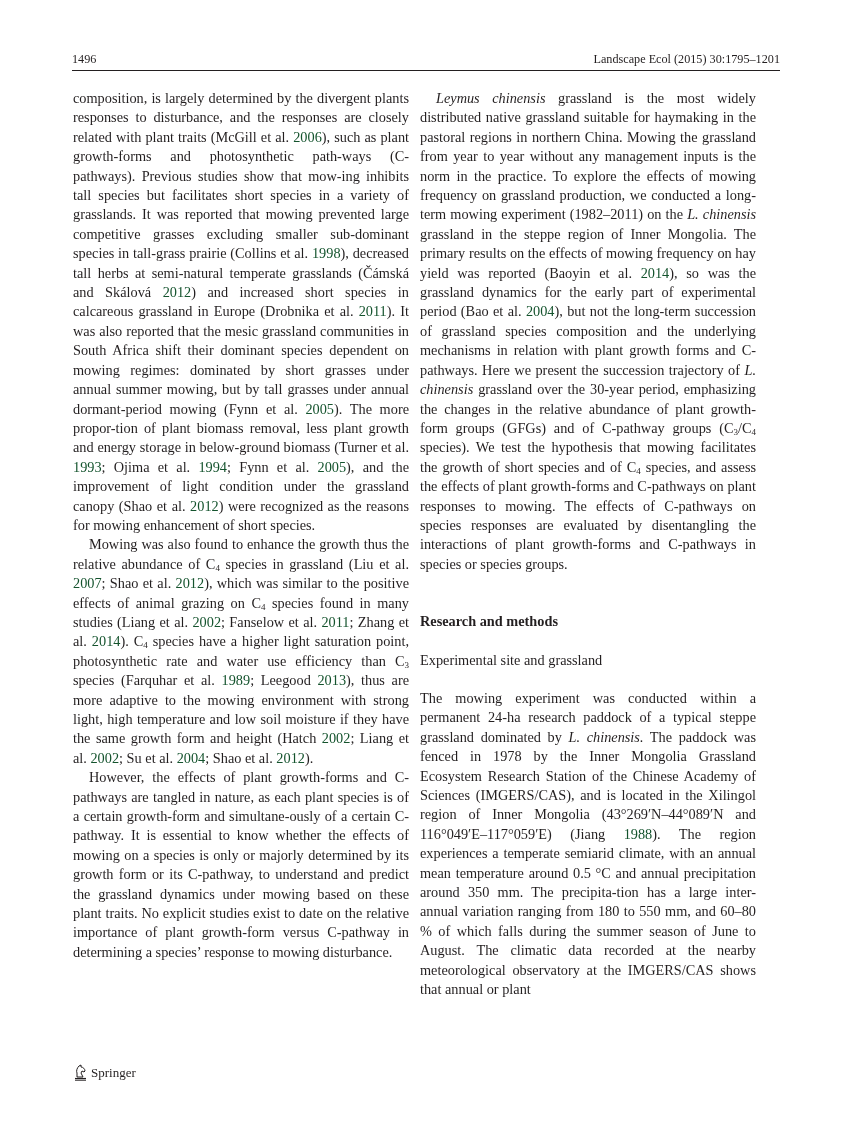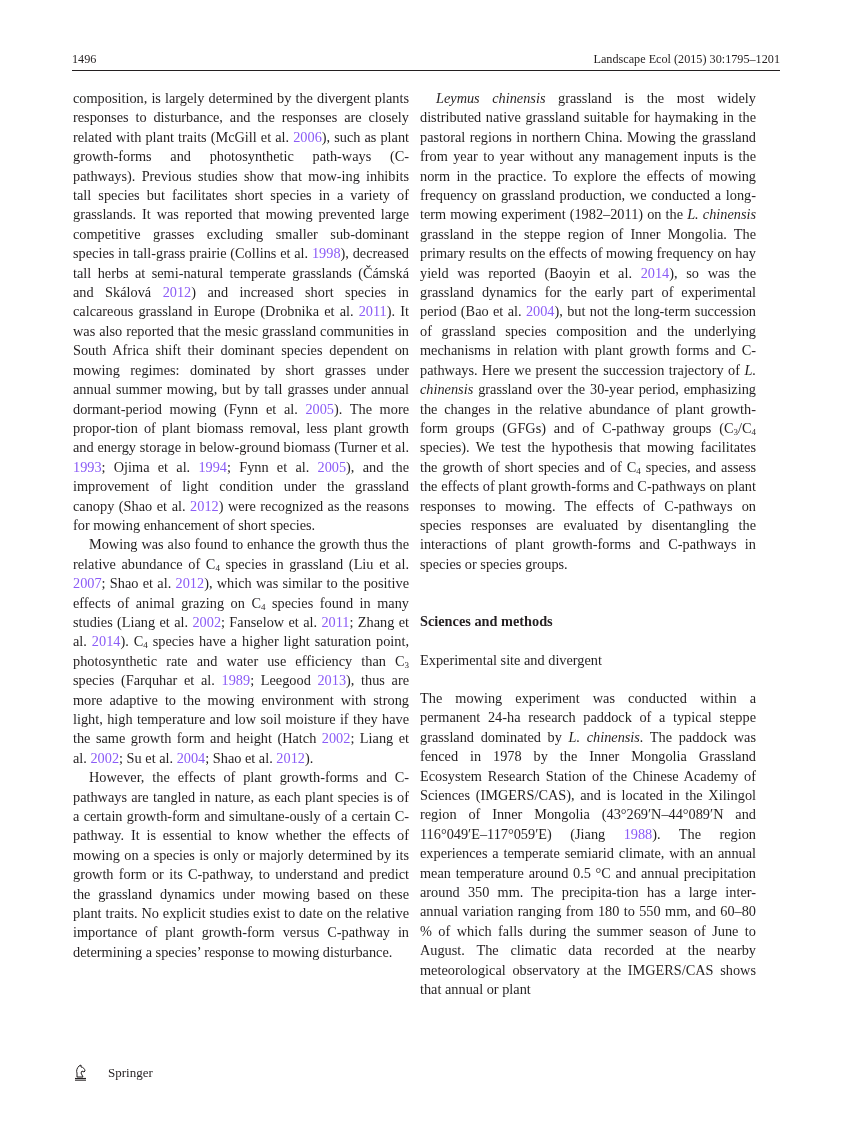--- a/index.html
+++ b/index.html
@@ -10,27 +10,27 @@
   .header .pnum { position: absolute; left: 0; top: 2px; }
   .header .journal { position: absolute; right: 0; top: 2px; }
   .header-rule { position: absolute; left: 72px; top: 70px; width: 708px; height: 0;
                  border-top: 1.4px solid #231f20; }
   .col { position: absolute; top: 89px; width: 336px; font-size: 14.3px;
          line-height: 19.4px; text-align: justify; hyphens: none; }
   .col.left { left: 73px; }
   .col.right { left: 420px; }
   .col p { margin: 0; }
   .col p.indent { text-indent: 16px; }
-  a.ref { color: #8b5cf6; text-decoration: none; }
+  a.ref { color: #14532d; text-decoration: none; }
   sub { font-size: 9px; vertical-align: -2px; line-height: 0; }
   .sec-head { font-weight: bold; margin: 38px 0 0 0 !important; }
   .subsec-head { margin: 19px 0 0 0 !important; }
   .after-sub { margin-top: 19px !important; }
   .footer { position: absolute; left: 73px; top: 1064px; font-size: 13px;
-            display: flex; align-items: center; gap: 20px; }
+            display: flex; align-items: center; gap: 3px; }
   .footer svg { display: block; }
 </style>
 </head>
 <body>
 
 <div class="header">
   <span class="pnum">1496</span>
   <span class="journal">Landscape Ecol (2015) 30:1795–1201</span>
 </div>
 <div class="header-rule"></div>
@@ -39,22 +39,22 @@
   <p><span>composition, is largely determined by the divergent plants responses to disturbance, and the responses are closely related with plant traits (McGill et al. </span><a class="ref">2006</a><span>), such as plant growth-forms and photosynthetic path-ways (C-pathways). Previous studies show that mow-ing inhibits tall species but facilitates short species in a variety of grasslands. It was reported that mowing prevented large competitive grasses excluding smaller sub-dominant species in tall-grass prairie (Collins et al. </span><a class="ref">1998</a><span>), decreased tall herbs at semi-natural temperate grasslands (Čámská and Skálová </span><a class="ref">2012</a><span>) and increased short species in calcareous grassland in Europe (Drobnika et al. </span><a class="ref">2011</a><span>). It was also reported that the mesic grassland communities in South Africa shift their dominant species dependent on mowing regimes: dominated by short grasses under annual summer mowing, but by tall grasses under annual dormant-period mowing (Fynn et al. </span><a class="ref">2005</a><span>). The more propor-tion of plant biomass removal, less plant growth and energy storage in below-ground biomass (Turner et al. </span><a class="ref">1993</a><span>; Ojima et al. </span><a class="ref">1994</a><span>; Fynn et al. </span><a class="ref">2005</a><span>), and the improvement of light condition under the grassland canopy (Shao et al. </span><a class="ref">2012</a><span>) were recognized as the reasons for mowing enhancement of short species.</span></p>
 
   <p class="indent"><span>Mowing was also found to enhance the growth thus the relative abundance of C</span><sub>4</sub><span> species in grassland (Liu et al. </span><a class="ref">2007</a><span>; Shao et al. </span><a class="ref">2012</a><span>), which was similar to the positive effects of animal grazing on C</span><sub>4</sub><span> species found in many studies (Liang et al. </span><a class="ref">2002</a><span>; Fanselow et al. </span><a class="ref">2011</a><span>; Zhang et al. </span><a class="ref">2014</a><span>). C</span><sub>4</sub><span> species have a higher light saturation point, photosynthetic rate and water use efficiency than C</span><sub>3</sub><span> species (Farquhar et al. </span><a class="ref">1989</a><span>; Leegood </span><a class="ref">2013</a><span>), thus are more adaptive to the mowing environment with strong light, high temperature and low soil moisture if they have the same growth form and height (Hatch </span><a class="ref">2002</a><span>; Liang et al. </span><a class="ref">2002</a><span>; Su et al. </span><a class="ref">2004</a><span>; Shao et al. </span><a class="ref">2012</a><span>).</span></p>
 
   <p class="indent">However, the effects of plant growth-forms and C-pathways are tangled in nature, as each plant species is of a certain growth-form and simultane-ously of a certain C-pathway. It is essential to know whether the effects of mowing on a species is only or majorly determined by its growth form or its C-pathway, to understand and predict the grassland dynamics under mowing based on these plant traits. No explicit studies exist to date on the relative importance of plant growth-form versus C-pathway in determining a species’ response to mowing disturbance.</p>
 </div>
 
 <div class="col right">
   <p class="indent"><i>Leymus chinensis</i><span> grassland is the most widely distributed native grassland suitable for haymaking in the pastoral regions in northern China. Mowing the grassland from year to year without any management inputs is the norm in the practice. To explore the effects of mowing frequency on grassland production, we conducted a long-term mowing experiment (1982–2011) on the </span><i>L. chinensis</i><span> grassland in the steppe region of Inner Mongolia. The primary results on the effects of mowing frequency on hay yield was reported (Baoyin et al. </span><a class="ref">2014</a><span>), so was the grassland dynamics for the early part of experimental period (Bao et al. </span><a class="ref">2004</a><span>), but not the long-term succession of grassland species composition and the underlying mechanisms in relation with plant growth forms and C-pathways. Here we present the succession trajectory of </span><i>L. chinensis</i><span> grassland over the 30-year period, emphasizing the changes in the relative abundance of plant growth-form groups (GFGs) and of C-pathway groups (C</span><sub>3</sub><span>/C</span><sub>4</sub><span> species). We test the hypothesis that mowing facilitates the growth of short species and of C</span><sub>4</sub><span> species, and assess the effects of plant growth-forms and C-pathways on plant responses to mowing. The effects of C-pathways on species responses are evaluated by disentangling the interactions of plant growth-forms and C-pathways in species or species groups.</span></p>
 
-  <p class="sec-head">Sciences and methods</p>
-  <p class="subsec-head">Experimental site and divergent</p>
+  <p class="sec-head">Research and methods</p>
+  <p class="subsec-head">Experimental site and grassland</p>
 
   <p class="after-sub"><span>The mowing experiment was conducted within a permanent 24-ha research paddock of a typical steppe grassland dominated by </span><i>L. chinensis.</i><span> The paddock was fenced in 1978 by the Inner Mongolia Grassland Ecosystem Research Station of the Chinese Academy of Sciences (IMGERS/CAS), and is located in the Xilingol region of Inner Mongolia (43°269′N–44°089′N and 116°049′E–117°059′E) (Jiang </span><a class="ref">1988</a><span>). The region experiences a temperate semiarid climate, with an annual mean temperature around 0.5 °C and annual precipitation around 350 mm. The precipita-tion has a large inter-annual variation ranging from 180 to 550 mm, and 60–80 % of which falls during the summer season of June to August. The climatic data recorded at the nearby meteorological observatory at the IMGERS/CAS shows that annual or plant</span></p>
 </div>
 
 <div class="footer">
   <span>
     <svg width="15" height="17" viewBox="0 0 15 17">
       <path d="M4 13 L4 9 C3 7 4 4 6 2 L8 1 L8 3 C10 3 12 5 12 7 L11 8 L9 7 L8 9 L10 13 Z" fill="none" stroke="#231f20" stroke-width="1"></path>
       <line x1="2" y1="14.5" x2="13" y2="14.5" stroke="#231f20" stroke-width="1.2"></line>
       <line x1="2" y1="16.2" x2="13" y2="16.2" stroke="#231f20" stroke-width="1"></line>

